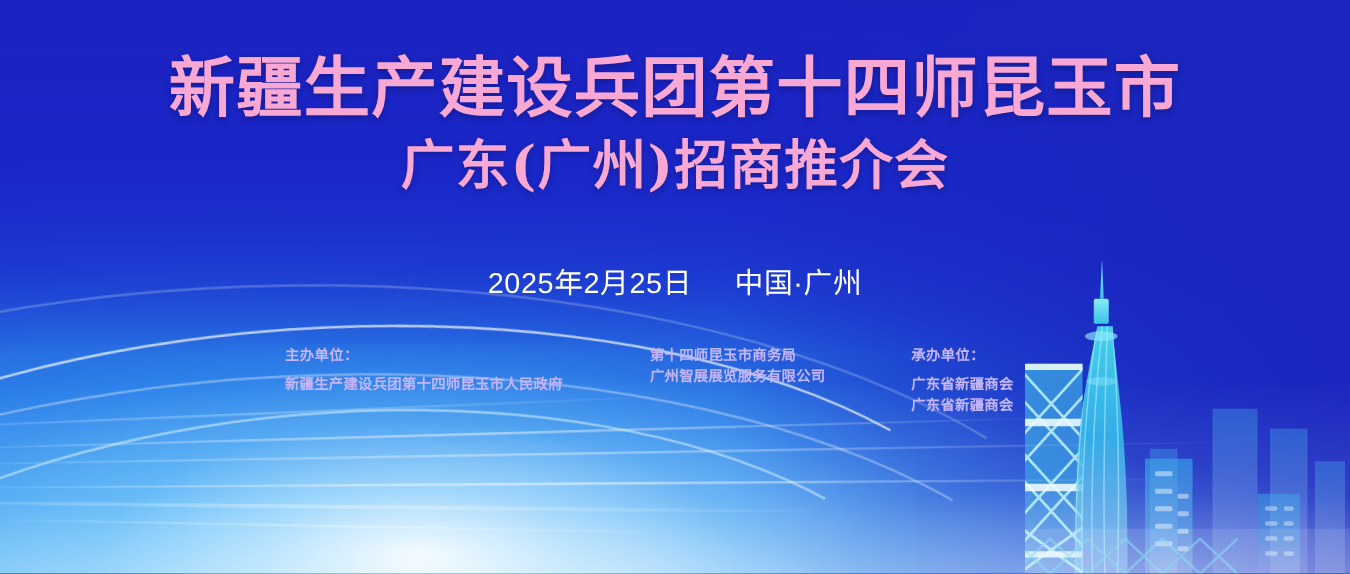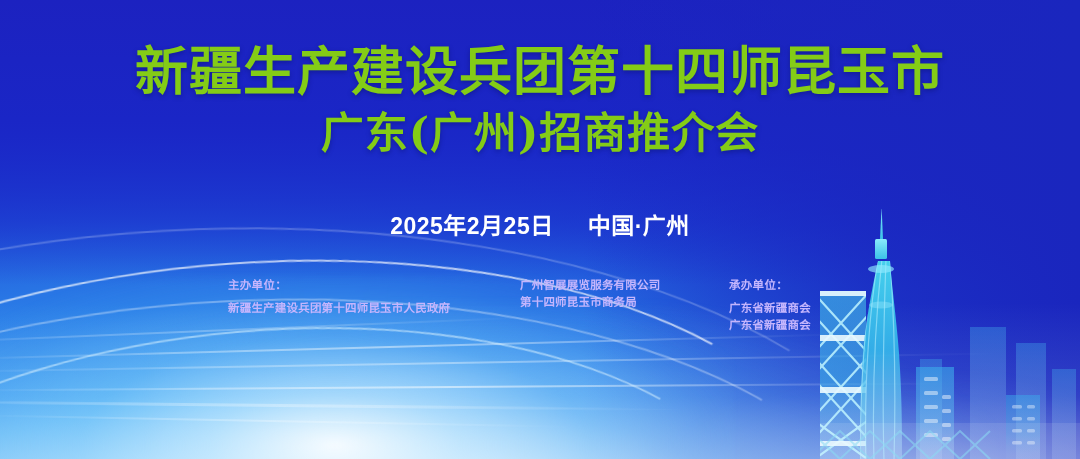--- a/index.html
+++ b/index.html
@@ -116,39 +116,39 @@
 
   
   .content{position:absolute; inset:0;}
 
   .title-block{
     position:absolute;
     left:0; right:0; top:40px;
     text-align:center;
   }
   .title-line{
-    color:#84cc16;
+    color:#f9a8d4;
     font-family:"DejaVu Serif","Liberation Serif",serif;
     font-weight:700;
     font-size:53px;
     line-height:62px;
     letter-spacing:1px;
     text-shadow:0 2px 5px rgba(8,16,90,0.40);
     white-space:nowrap;
   }
   .title-line.l2{ font-size:43px; }
 
   .meta-row{
     position:absolute;
     left:0; right:0; top:211px;
     text-align:center;
     color:#ffffff;
     font-size:23px;
     line-height:30px;
-    font-weight:700;
+    font-weight:400;
     letter-spacing:.5px;
     white-space:nowrap;
   }
   .meta-gap{display:inline-block; width:34px;}
 
   .orgs{
     position:absolute;
     left:228px; top:277px;
     width:700px;
     height:70px;
@@ -326,22 +326,22 @@
     </div>
 
     <div class="orgs">
 
       <div class="org-col c1">
         <div class="org-head">主办单位：</div>
         <div class="org-item">新疆生产建设兵团第十四师昆玉市人民政府</div>
       </div>
 
       <div class="org-col c2">
+        <div class="org-item">第十四师昆玉市商务局</div>
         <div class="org-item">广州智展展览服务有限公司</div>
-        <div class="org-item">第十四师昆玉市商务局</div>
       </div>
 
       <div class="org-col c3">
         <div class="org-head">承办单位：</div>
         <div class="org-item">广东省新疆商会</div>
         <div class="org-item">广东省新疆商会</div>
       </div>
 
     </div>
   </div>

